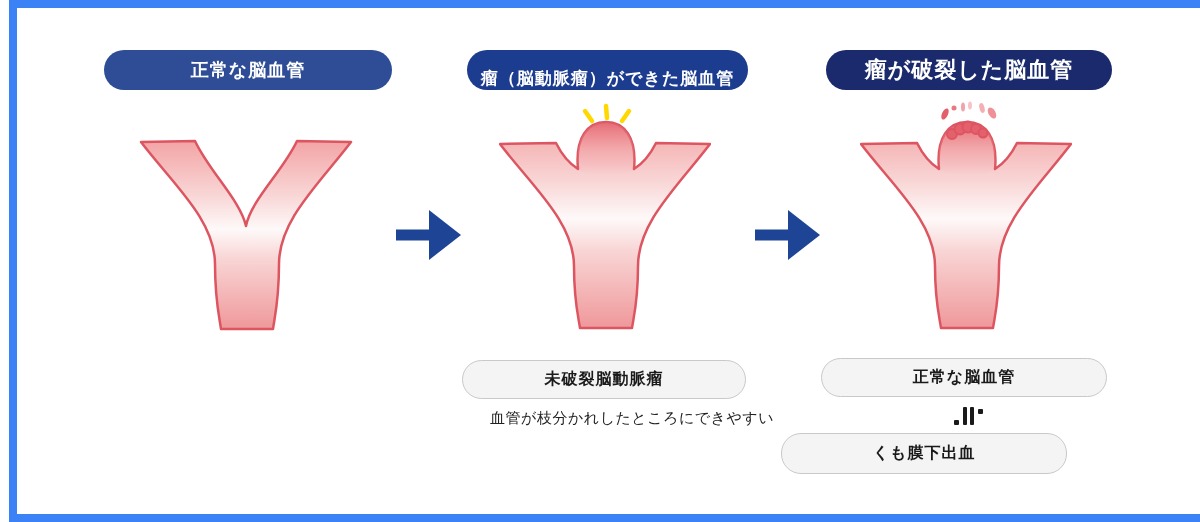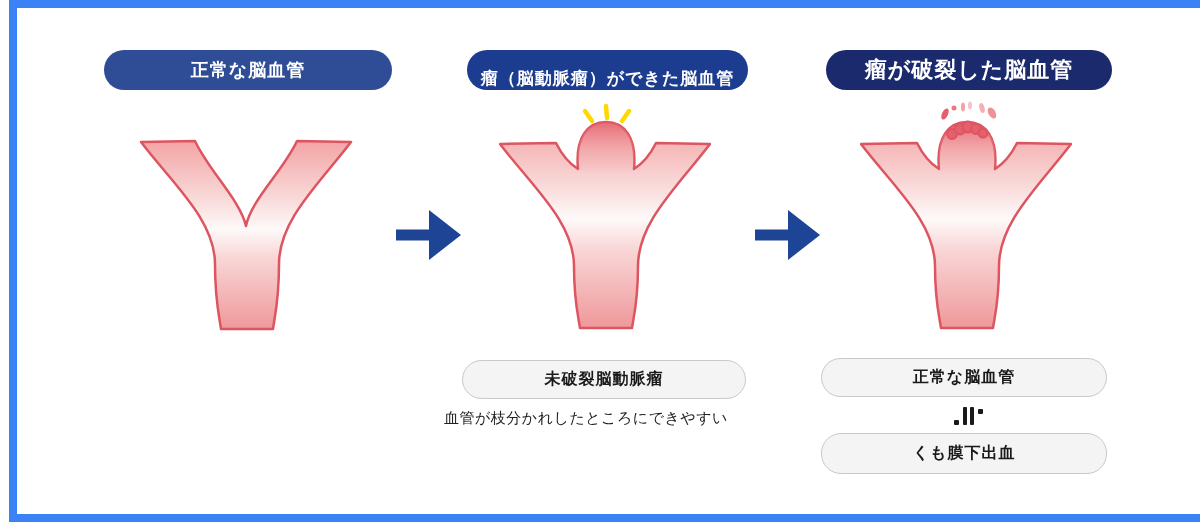--- a/index.html
+++ b/index.html
@@ -33,21 +33,21 @@
   .label-pill{
     display:flex;align-items:center;justify-content:center;
     height:39px;border-radius:20px;
     background:#F4F4F4;
     border:1.5px solid #C9C9C9;
     color:#1A1A1A;font-weight:bold;font-size:16px;
     letter-spacing:1px;
     box-sizing:border-box;
   }
   .caption{
-    text-align:left;
+    text-align:right;
     color:#222222;font-size:15px;line-height:22px;
     letter-spacing:0.5px;
   }
   svg{display:block;}
 </style>
 </head>
 <body>
 
 <div class="frame">
   <div class="panel">
@@ -174,18 +174,18 @@
 
     <svg class="abs" style="left:936px;top:399px;" width="30" height="20" viewBox="0 0 30 20">
       <g fill="#1A1A1A">
         <rect x="1" y="13" width="5" height="5" rx="1"></rect>
         <rect x="10" y="0" width="4" height="18" rx="1"></rect>
         <rect x="17" y="0" width="4" height="18" rx="1"></rect>
         <rect x="25" y="2" width="5" height="5" rx="1"></rect>
       </g>
     </svg>
 
-    <div class="label-pill abs" style="left:804px;top:425px;width:286px;height:41px;">
+    <div class="label-pill abs" style="left:764px;top:425px;width:286px;height:41px;">
       <span>くも膜下出血</span>
     </div>
 
   </div>
 </div>
 
 </body></html>

